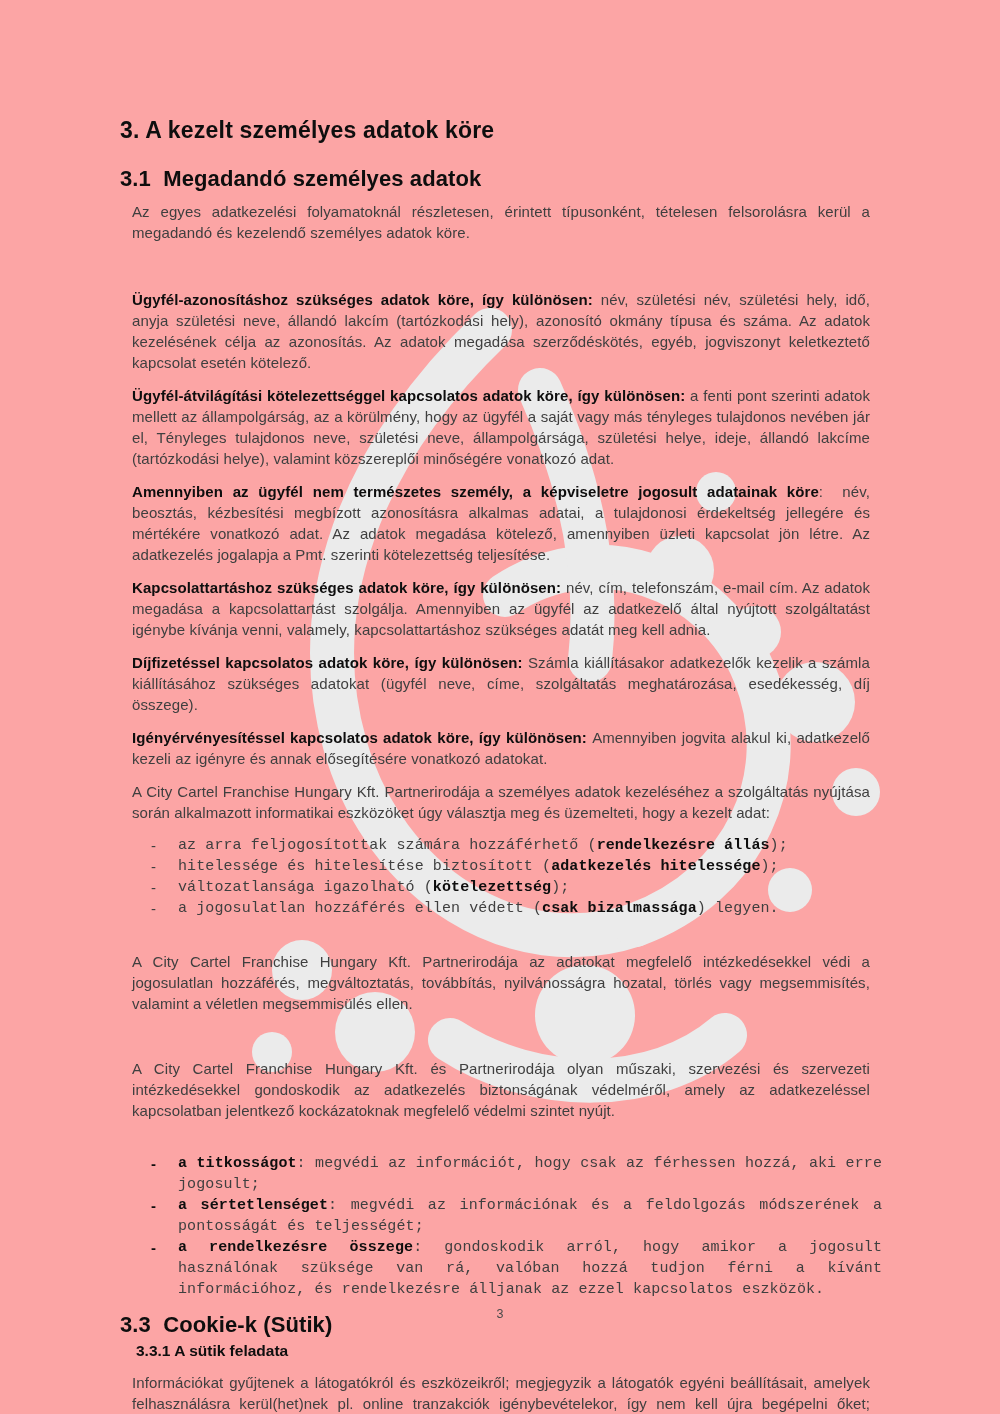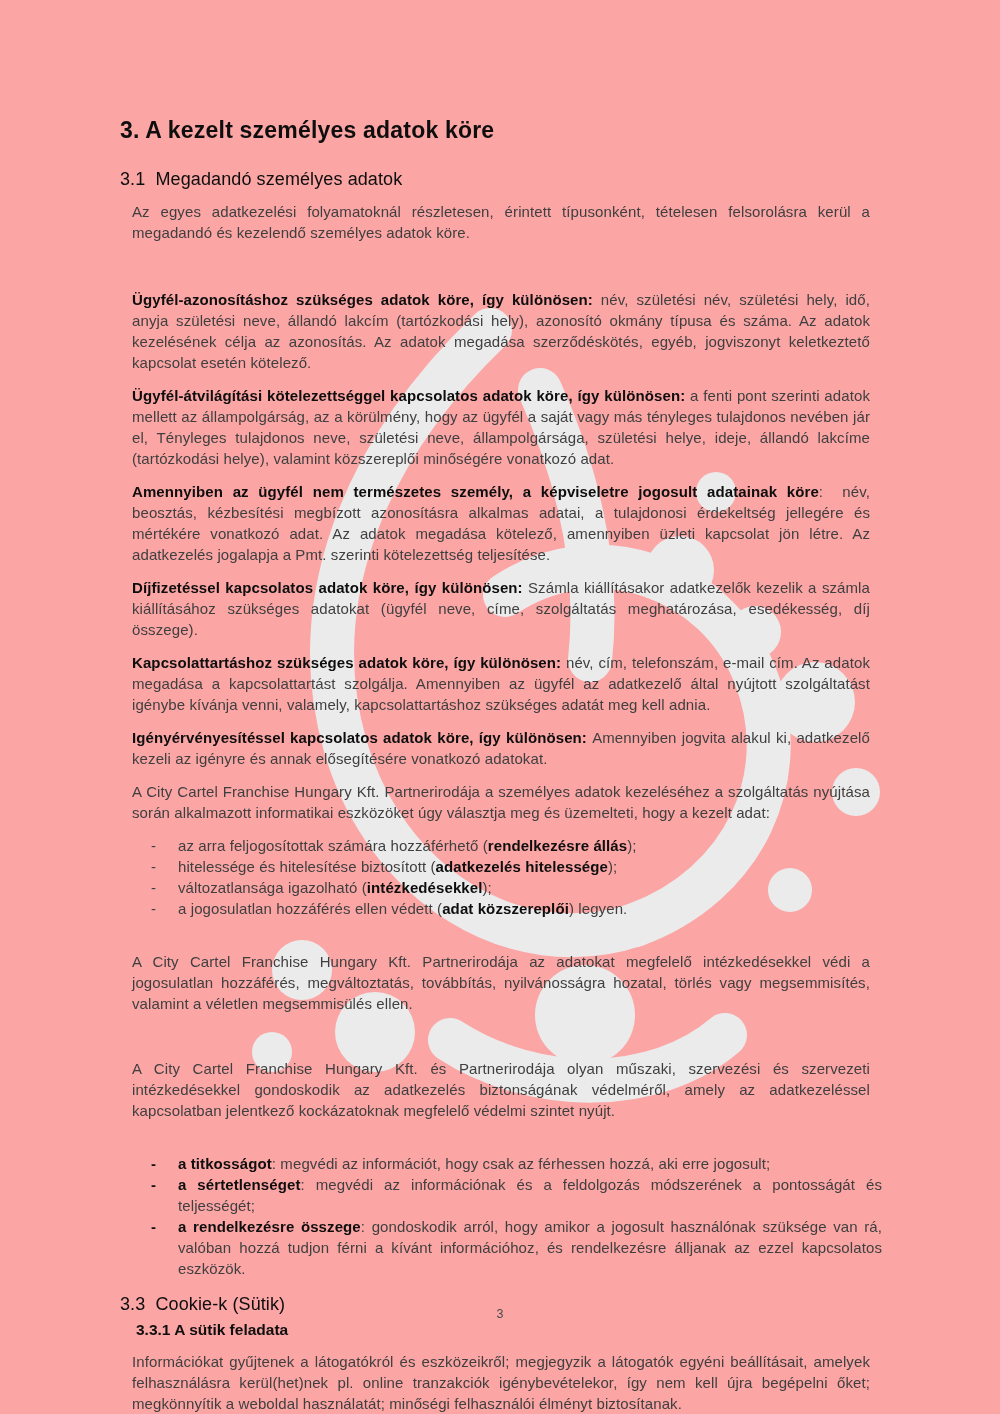--- a/index.html
+++ b/index.html
@@ -39,22 +39,22 @@
   }
   .h1 {
     font-size: 23px;
     font-weight: 900;
     color: #0e0e0e;
     line-height: 26px;
     margin: 0 0 26px 0;
     letter-spacing: 0.2px;
   }
   .h2 {
-    font-size: 18px;
-    font-weight: 400;
+    font-size: 22px;
+    font-weight: 700;
     color: #0e0e0e;
     line-height: 20px;
     margin: 15px 0 6px 0;
     letter-spacing: 0.1px;
   }
   .h3 {
     font-size: 15.5px;
     font-weight: 900;
     color: #0e0e0e;
     line-height: 19px;
@@ -87,20 +87,21 @@
     width: 27px;
     padding-left: 31px;
   }
   .bold-marker .marker {
     font-weight: 700;
     color: #0e0e0e;
   }
   .item-text {
     flex: 1;
     text-align: justify;
+    font-family: Liberation Mono, monospace;
   }
   .footer {
     position: absolute;
     top: 1307px;
     left: 0;
     width: 1000px;
     text-align: center;
     font-size: 12.5px;
     color: #4a4a4a;
     z-index: 1;
@@ -133,40 +134,40 @@
   </svg>
 
   <div class="content">
       <div class="h1">3. A kezelt személyes adatok köre</div>
       <div class="h2">3.1&nbsp; Megadandó személyes adatok</div>
       <p class="body-p"><span>Az egyes adatkezelési folyamatoknál részletesen, érintett típusonként, tételesen felsorolásra kerül a megadandó és kezelendő személyes adatok köre.</span></p>
       <div class="spacer"></div>
       <p class="body-p mt"><span class="b">Ügyfél-azonosításhoz szükséges adatok köre, így különösen: </span><span>név, születési név, születési hely, idő, anyja születési neve, állandó lakcím (tartózkodási hely), azonosító okmány típusa és száma. Az adatok kezelésének célja az azonosítás. Az adatok megadása szerződéskötés, egyéb, jogviszonyt keletkeztető kapcsolat esetén kötelező.</span></p>
       <p class="body-p"><span class="b">Ügyfél-átvilágítási kötelezettséggel kapcsolatos adatok köre, így különösen: </span><span>a fenti pont szerinti adatok mellett az állampolgárság, az a körülmény, hogy az ügyfél a saját vagy más tényleges tulajdonos nevében jár el, Tényleges tulajdonos neve, születési neve, állampolgársága, születési helye, ideje, állandó lakcíme (tartózkodási helye), valamint közszereplői minőségére vonatkozó adat.</span></p>
       <p class="body-p"><span class="b">Amennyiben az ügyfél nem természetes személy, a képviseletre jogosult adatainak köre</span><span>:&nbsp; név, beosztás, kézbesítési megbízott azonosításra alkalmas adatai, a tulajdonosi érdekeltség jellegére és mértékére vonatkozó adat. Az adatok megadása kötelező, amennyiben üzleti kapcsolat jön létre. Az adatkezelés jogalapja a Pmt. szerinti kötelezettség teljesítése.</span></p>
+      <p class="body-p"><span class="b">Kapcsolattartáshoz szükséges adatok köre, így különösen: </span><span>név, cím, telefonszám, e-mail cím. Az adatok megadása a kapcsolattartást szolgálja. Amennyiben az ügyfél az adatkezelő által nyújtott szolgáltatást igénybe kívánja venni, valamely, kapcsolattartáshoz szükséges adatát meg kell adnia.</span></p>
       <p class="body-p"><span class="b">Díjfizetéssel kapcsolatos adatok köre, így különösen: </span><span>Számla kiállításakor adatkezelők kezelik a számla kiállításához szükséges adatokat (ügyfél neve, címe, szolgáltatás meghatározása, esedékesség, díj összege).</span></p>
-      <p class="body-p"><span class="b">Kapcsolattartáshoz szükséges adatok köre, így különösen: </span><span>név, cím, telefonszám, e-mail cím. Az adatok megadása a kapcsolattartást szolgálja. Amennyiben az ügyfél az adatkezelő által nyújtott szolgáltatást igénybe kívánja venni, valamely, kapcsolattartáshoz szükséges adatát meg kell adnia.</span></p>
       <p class="body-p"><span class="b">Igényérvényesítéssel kapcsolatos adatok köre, így különösen: </span><span>Amennyiben jogvita alakul ki, adatkezelő kezeli az igényre és annak elősegítésére vonatkozó adatokat.</span></p>
       <p class="body-p"><span>A City Cartel Franchise Hungary Kft. Partnerirodája a személyes adatok kezeléséhez a szolgáltatás nyújtása során alkalmazott informatikai eszközöket úgy választja meg és üzemelteti, hogy a kezelt adat:</span></p>
       <div class="list">
         <div class="list-item">
           <span class="marker">-</span>
           <span class="item-text"><span>az arra feljogosítottak számára hozzáférhető (</span><span class="b">rendelkezésre állás</span><span>);</span></span>
         </div>
         <div class="list-item">
           <span class="marker">-</span>
           <span class="item-text"><span>hitelessége és hitelesítése biztosított (</span><span class="b">adatkezelés hitelessége</span><span>);</span></span>
         </div>
         <div class="list-item">
           <span class="marker">-</span>
-          <span class="item-text"><span>változatlansága igazolható (</span><span class="b">intézkedésekkel</span><span>);</span></span>
+          <span class="item-text"><span>változatlansága igazolható (</span><span class="b">kötelezettség</span><span>);</span></span>
         </div>
         <div class="list-item">
           <span class="marker">-</span>
-          <span class="item-text"><span>a jogosulatlan hozzáférés ellen védett (</span><span class="b">adat közszereplői</span><span>) legyen.</span></span>
+          <span class="item-text"><span>a jogosulatlan hozzáférés ellen védett (</span><span class="b">csak bizalmassága</span><span>) legyen.</span></span>
         </div>
       </div>
       <div class="spacer"></div>
       <p class="body-p"><span>A City Cartel Franchise Hungary Kft. Partnerirodája az adatokat megfelelő intézkedésekkel védi a jogosulatlan hozzáférés, megváltoztatás, továbbítás, nyilvánosságra hozatal, törlés vagy megsemmisítés, valamint a véletlen megsemmisülés ellen.</span></p>
       <div class="spacer"></div>
       <p class="body-p"><span>A City Cartel Franchise Hungary Kft. és Partnerirodája olyan műszaki, szervezési és szervezeti intézkedésekkel gondoskodik az adatkezelés biztonságának védelméről, amely az adatkezeléssel kapcsolatban jelentkező kockázatoknak megfelelő védelmi szintet nyújt.</span></p>
       <div class="spacer"></div>
       <div class="list bold-marker">
         <div class="list-item">
           <span class="marker">-</span>

